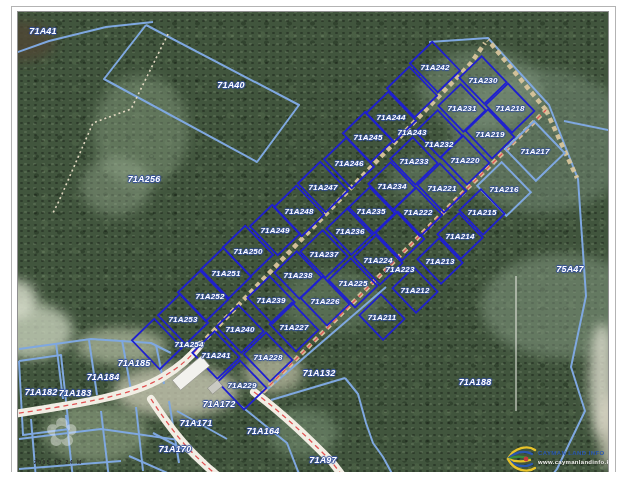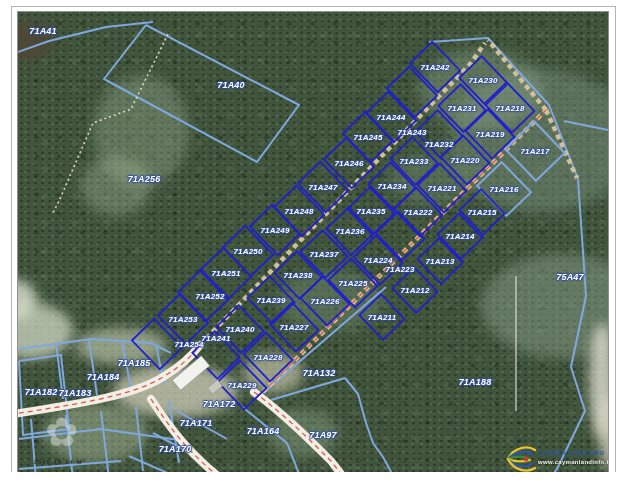--- a/index.html
+++ b/index.html
@@ -162,24 +162,24 @@
             <rect x="-19" y="-6.5" width="38" height="13" fill="#f2f2ee" stroke="#8a8a82" stroke-width="0.6" transform="translate(190,372) rotate(-40)"></rect>
             <rect x="-6.5" y="-4" width="13" height="8" fill="#c9c9c2" stroke="#8a8a82" stroke-width="0.6" transform="translate(214,386) rotate(-40)"></rect>
           </g>
       </svg>
     </div>
 
     <div class="layer" id="labels">
         <div class="lbl bg" style="left: 42px; top: 30px;">71A41</div>
         <div class="lbl bg" style="left: 230px; top: 84px;">71A40</div>
         <div class="lbl bg" style="left: 143px; top: 178px;">71A256</div>
-        <div class="lbl bg" style="left: 569px; top: 276px;">75A47</div>
+        <div class="lbl bg" style="left: 569px; top: 268px;">75A47</div>
         <div class="lbl bg" style="left: 318px; top: 372px;">71A132</div>
         <div class="lbl bg" style="left: 474px; top: 381px;">71A188</div>
-        <div class="lbl bg" style="left: 322px; top: 434px;">71A97</div>
+        <div class="lbl bg" style="left: 322px; top: 459px;">71A97</div>
         <div class="lbl bg" style="left: 133px; top: 362px;">71A185</div>
         <div class="lbl bg" style="left: 102px; top: 376px;">71A184</div>
         <div class="lbl bg" style="left: 74px; top: 392px;">71A183</div>
         <div class="lbl bg" style="left: 40px; top: 391px;">71A182</div>
         <div class="lbl bg" style="left: 218px; top: 403px;">71A172</div>
         <div class="lbl bg" style="left: 195px; top: 422px;">71A171</div>
         <div class="lbl bg" style="left: 174px; top: 448px;">71A170</div>
         <div class="lbl bg" style="left: 262px; top: 430px;">71A164</div>
         <div class="lbl" style="left: 434px; top: 66px;">71A242</div>
         <div class="lbl" style="left: 411px; top: 91px; margin-top: 40px;">71A243</div>
@@ -198,21 +198,21 @@
         <div class="lbl" style="left: 461px; top: 107px;">71A231</div>
         <div class="lbl" style="left: 438px; top: 133px; margin-top: 10px;">71A232</div>
         <div class="lbl" style="left: 413px; top: 160px;">71A233</div>
         <div class="lbl" style="left: 391px; top: 185px;">71A234</div>
         <div class="lbl" style="left: 370px; top: 210px;">71A235</div>
         <div class="lbl" style="left: 349px; top: 230px;">71A236</div>
         <div class="lbl" style="left: 323px; top: 253px;">71A237</div>
         <div class="lbl" style="left: 297px; top: 274px;">71A238</div>
         <div class="lbl" style="left: 270px; top: 299px;">71A239</div>
         <div class="lbl" style="left: 239px; top: 328px;">71A240</div>
-        <div class="lbl" style="left: 215px; top: 337px;">71A241</div>
+        <div class="lbl" style="left: 215px; top: 354px;">71A241</div>
         <div class="lbl" style="left: 509px; top: 107px;">71A218</div>
         <div class="lbl" style="left: 489px; top: 133px;">71A219</div>
         <div class="lbl" style="left: 464px; top: 159px;">71A220</div>
         <div class="lbl" style="left: 441px; top: 187px;">71A221</div>
         <div class="lbl" style="left: 417px; top: 211px;">71A222</div>
         <div class="lbl" style="left: 399px; top: 244px; margin-top: 24px;">71A223</div>
         <div class="lbl" style="left: 377px; top: 259px;">71A224</div>
         <div class="lbl" style="left: 352px; top: 282px;">71A225</div>
         <div class="lbl" style="left: 324px; top: 300px;">71A226</div>
         <div class="lbl" style="left: 293px; top: 326px;">71A227</div>

